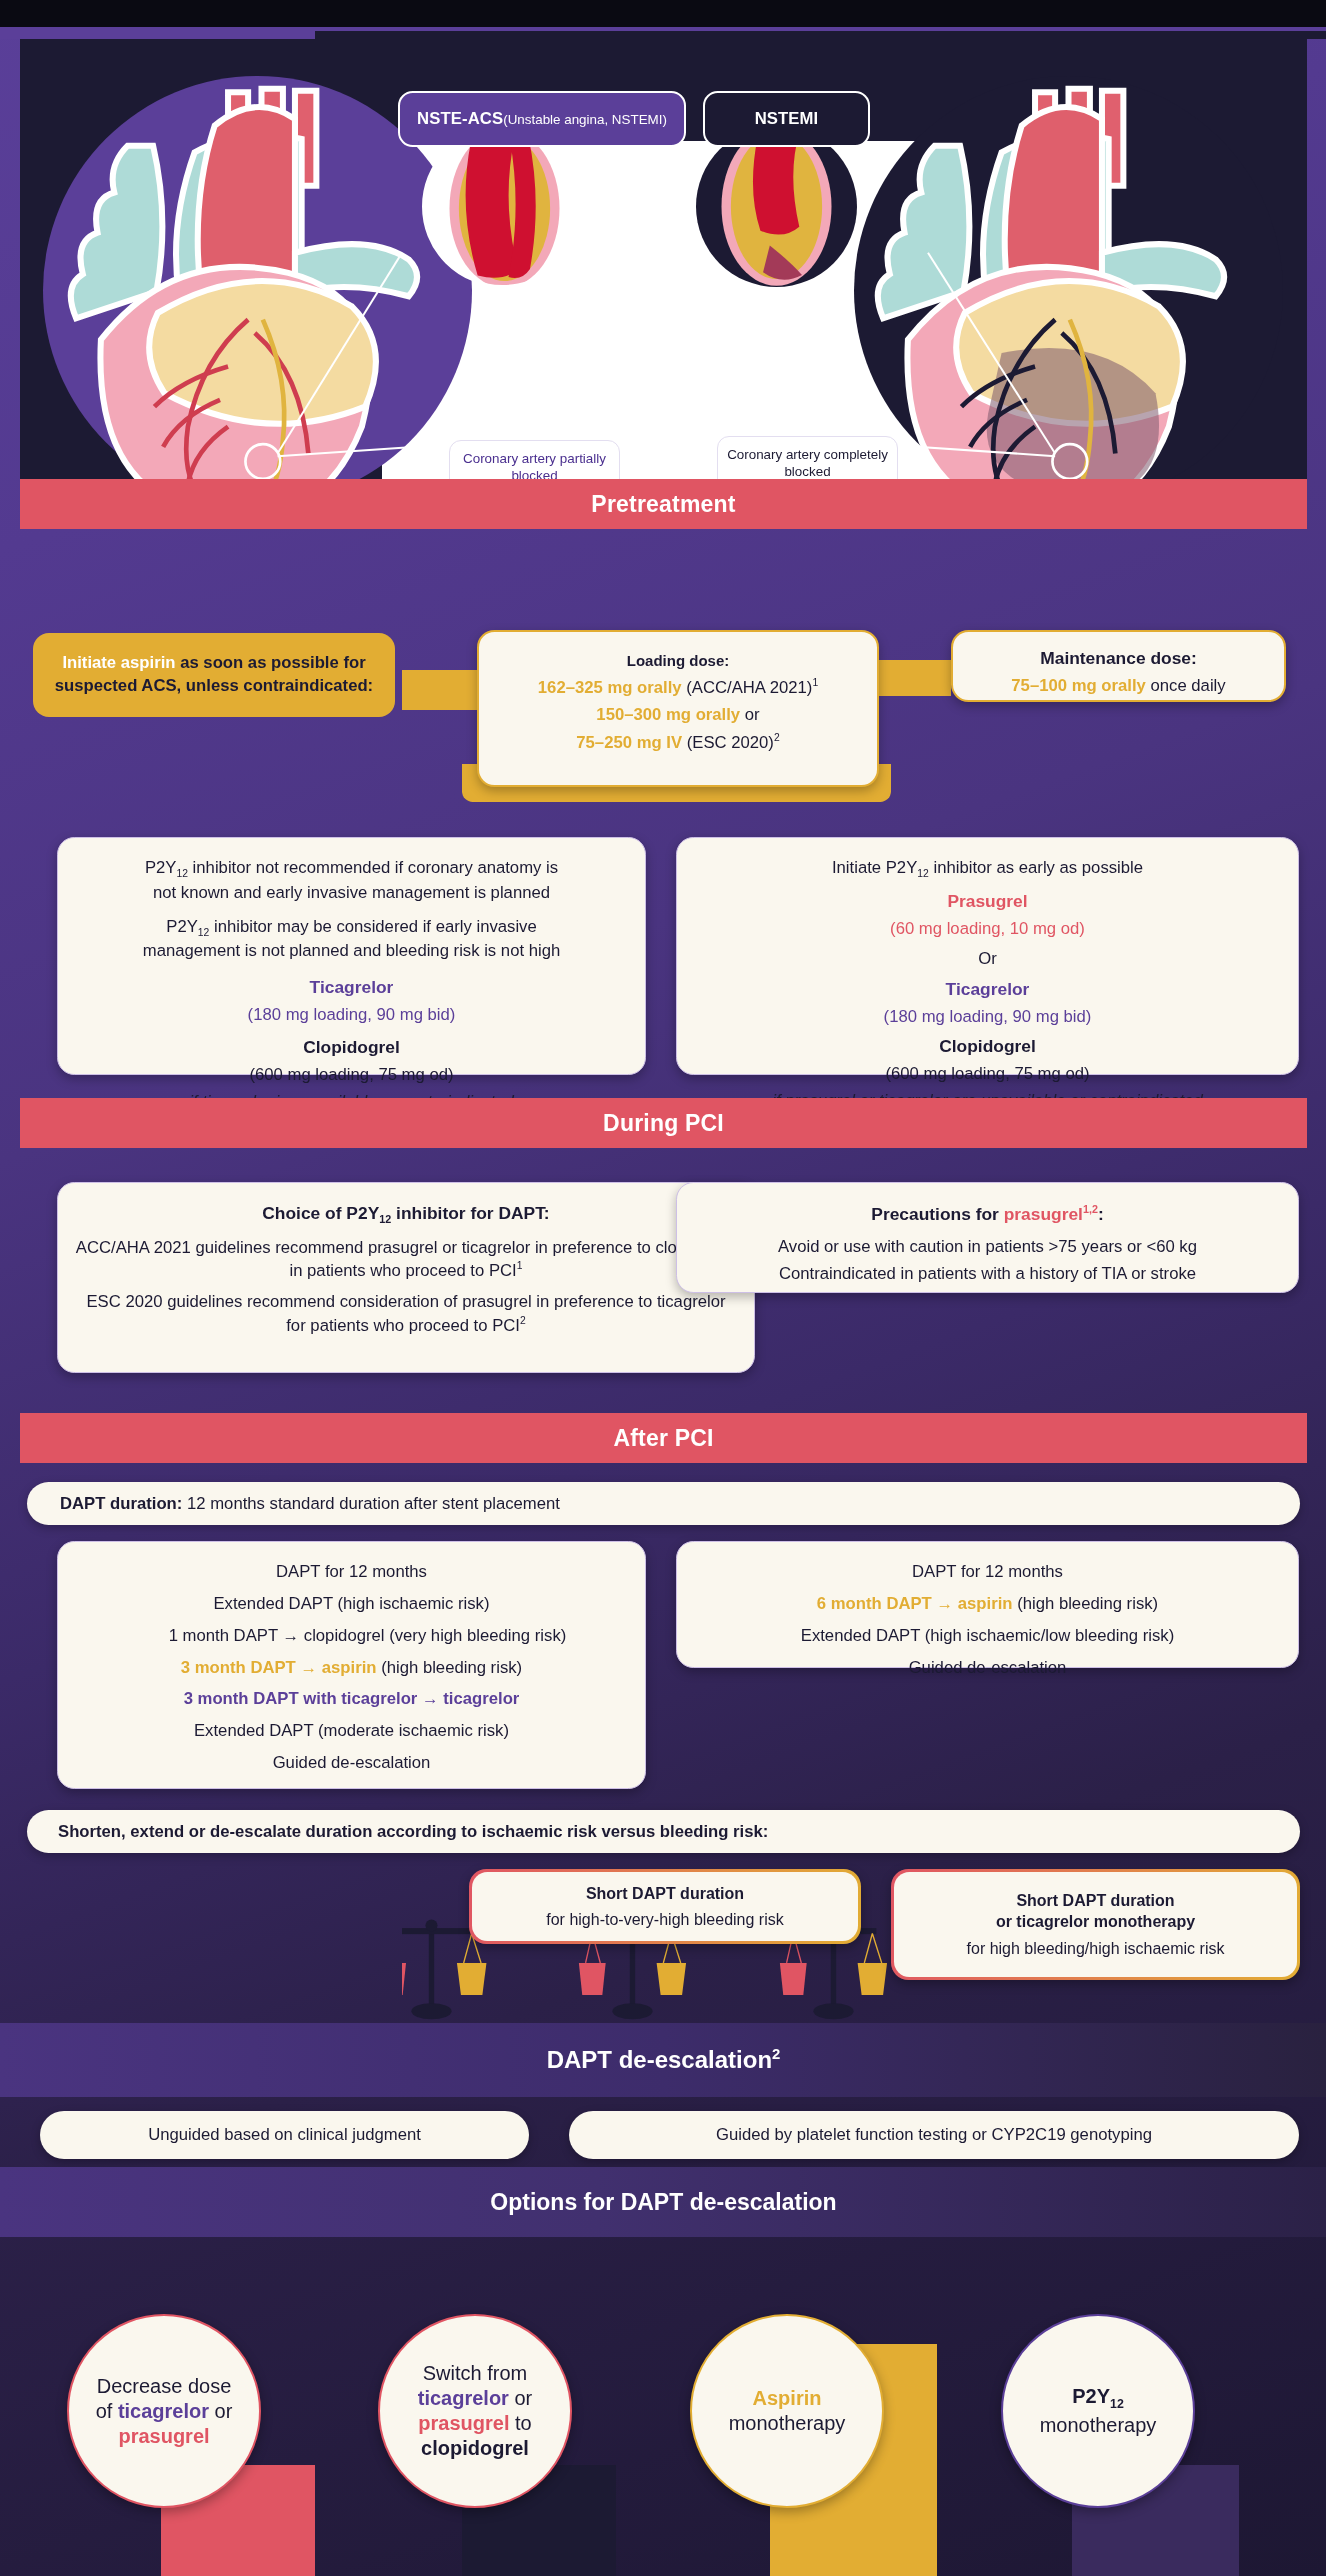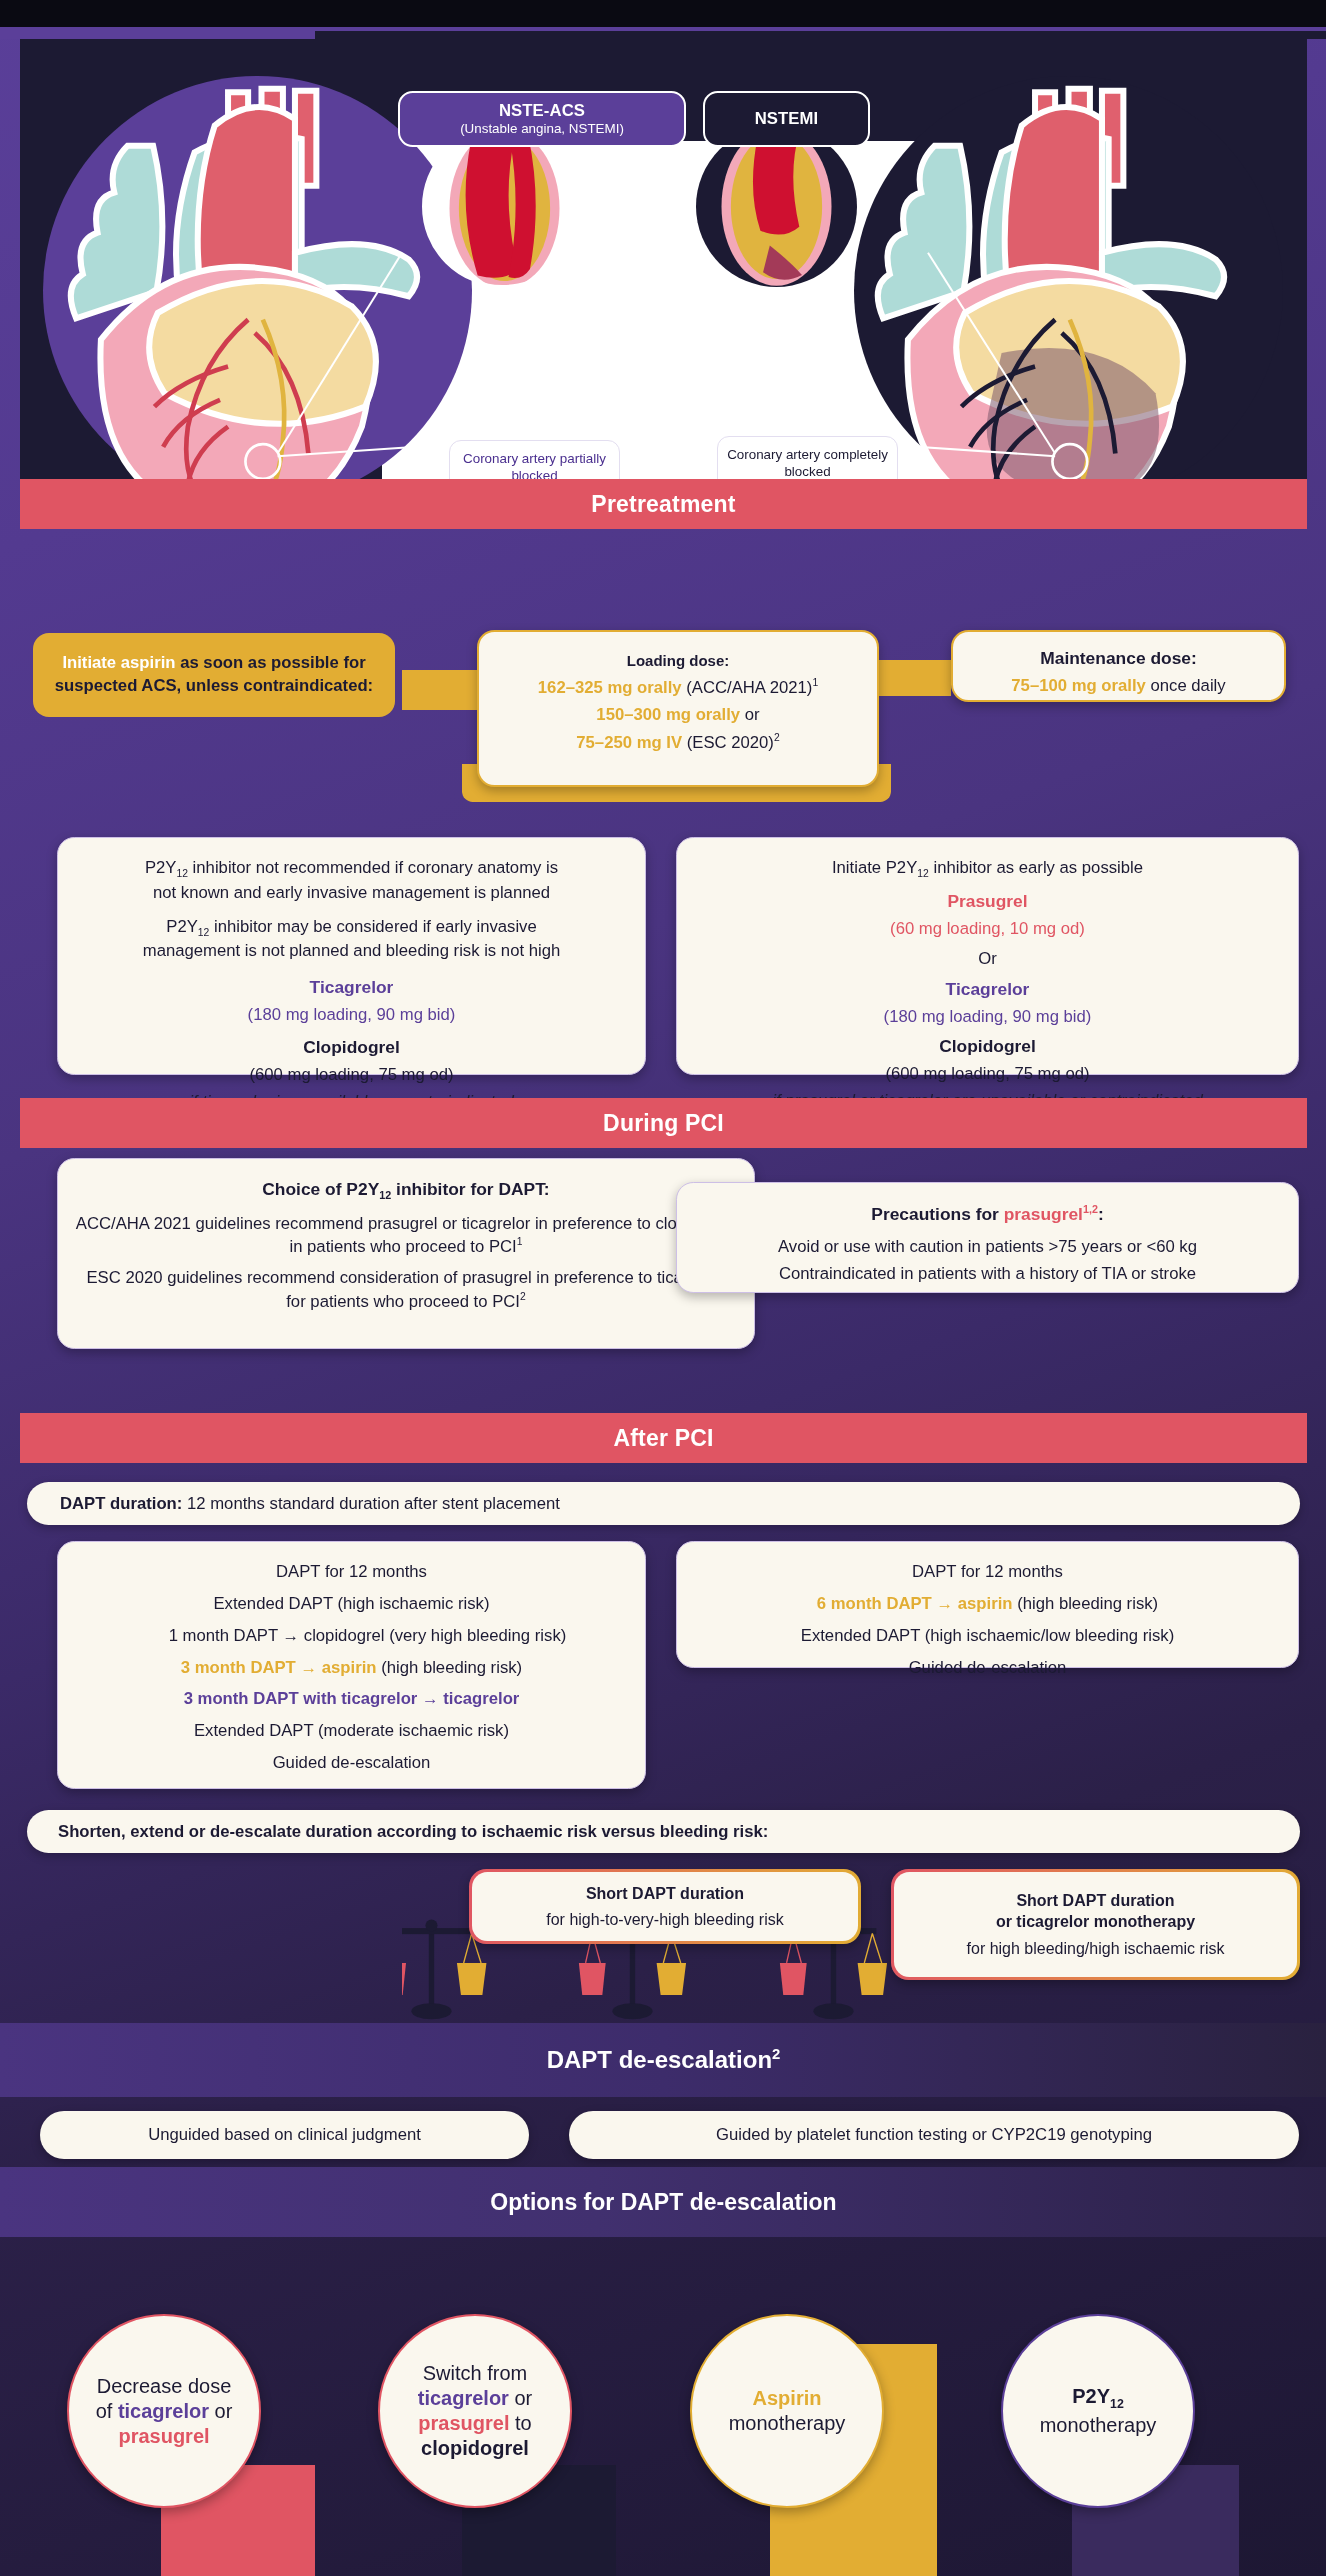--- a/index.html
+++ b/index.html
@@ -59,21 +59,21 @@
     position: absolute; top: 87px; width: 161px; height: 161px; border-radius: 50%;
     overflow: hidden;
   }
   .artery-disc.a1 { left: 402px; background: #ffffff; border: 2px solid #ffffff; }
   .artery-disc.a2 { left: 676px; background: #1c1a33; }
 
   
   .hero-pill {
     position: absolute; border-radius: 14.7px; color: #fff;
     text-align: center; border: 2px solid #fff;
-    display: flex; flex-direction: column; justify-content: center; align-items: center;
+    display: flex; flex-direction: row; justify-content: center; align-items: center;
     line-height: 1.12;
   }
   .hero-pill.nste {
     left: 378px; top: 52px; width: 288px; height: 56px;
     background: #5b3f99;
   }
   .hero-pill.stemi {
     left: 683px; top: 52px; width: 167px; height: 56px;
     background: #1c1a33;
   }
@@ -315,21 +315,21 @@
     <div class="ln" style="margin-top:8px">Or</div>
     <div class="ln c-tic" style="margin-top:8px; font-size:17.4px">Ticagrelor</div>
     <div class="ln c-tic" style="font-weight:400">(180 mg loading, 90 mg bid)</div>
     <div class="ln b" style="margin-top:6.7px; font-size:17.4px">Clopidogrel</div>
     <div class="ln">(600 mg loading, 75 mg od)</div>
     <div class="ln i">if prasugrel or ticagrelor are unavailable or contraindicated</div>
   </div>
 
   <div class="banner during">During PCI</div>
 
-  <div class="card" style="left:57px; top:1158px; width:698px; height:191px; border:1.3px solid #cdbfe6;">
+  <div class="card" style="left:57px; top:1182px; width:698px; height:191px; border:1.3px solid #cdbfe6;">
     <div class="ln b" style="font-size:17.4px"><span>Choice of P2Y</span><sub>12</sub><span> inhibitor for DAPT:</span></div>
     <div class="ln" style="margin-top:9.4px"><span>ACC/AHA 2021 guidelines recommend prasugrel or ticagrelor in preference to clopidogrel in patients who proceed to PCI</span><sup>1</sup></div>
     <div class="ln" style="margin-top:9.4px"><span>ESC 2020 guidelines recommend consideration of prasugrel in preference to ticagrelor for patients who proceed to PCI</span><sup>2</sup></div>
   </div>
 
   <div class="card" style="left:676px; top:1182px; width:623px; height:111px; border:1.3px solid #cdbfe6;">
     <div class="ln b" style="font-size:17.4px"><span>Precautions for </span><span class="c-pra">prasugrel</span><sup class="c-pra">1,2</sup><span>:</span></div>
     <div class="ln" style="margin-top:9.4px">Avoid or use with caution in patients &gt;75 years or &lt;60 kg</div>
     <div class="ln">Contraindicated in patients with a history of TIA or stroke</div>
   </div>

